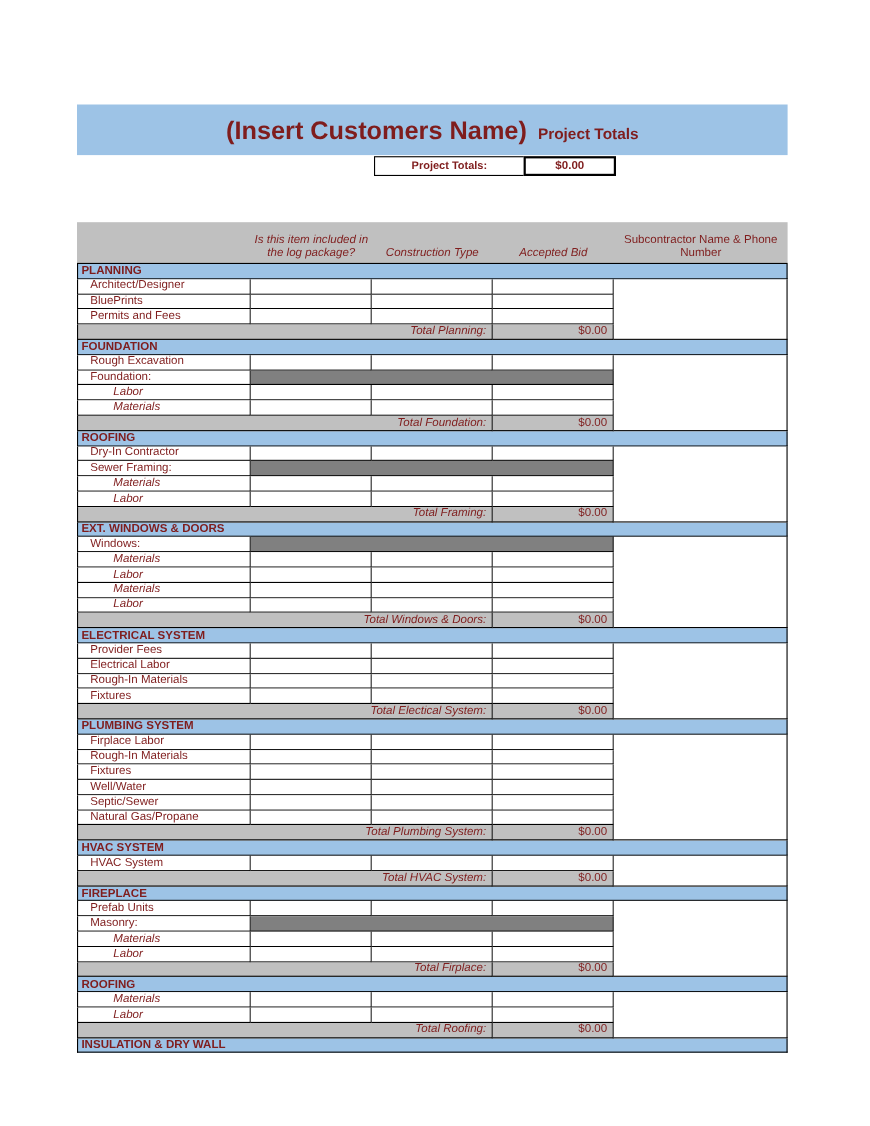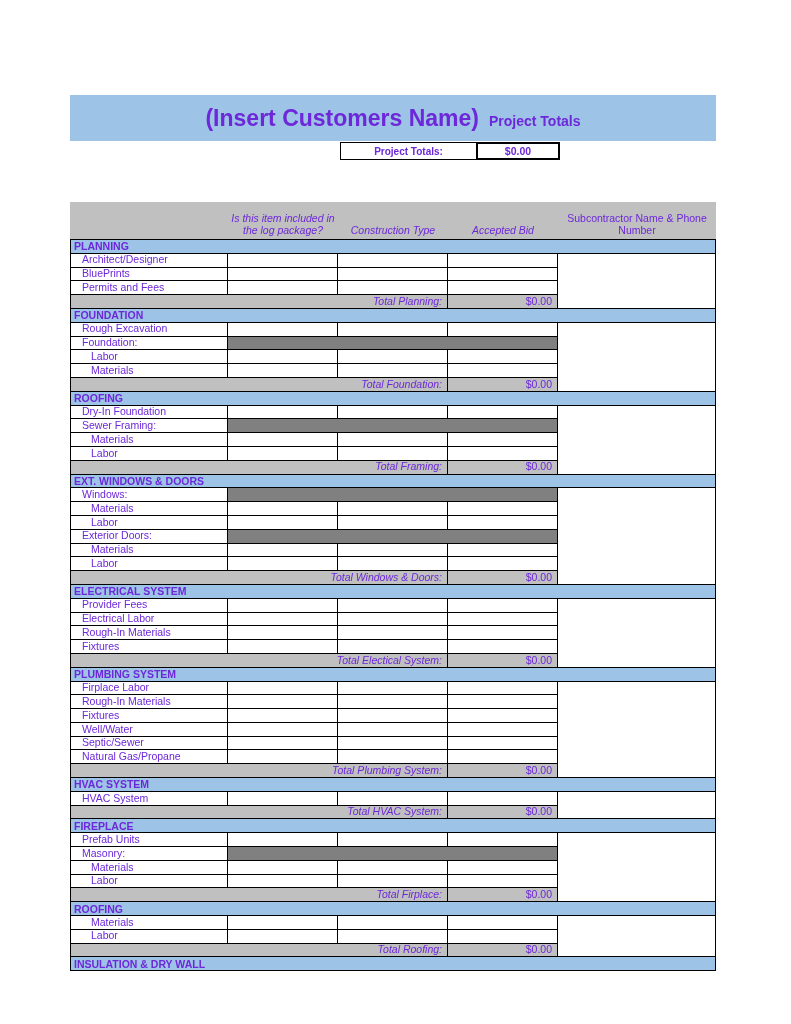--- a/index.html
+++ b/index.html
@@ -1,18 +1,18 @@
 <!DOCTYPE html>
 <html><head>
 <meta charset="utf-8">
 <style>
   html,body { margin:0; padding:0; background:#ffffff; }
   .page {
     position:relative; width:791px; height:1024px; background:#ffffff;
-    font-family:"Liberation Sans", sans-serif; color:#6d28d9; overflow:hidden;
+    font-family:"Liberation Sans", sans-serif; color:#7f1d1d; overflow:hidden;
   }
   .sheet { position:absolute; left:70px; top:95px; width:646px; }
 
   
   .banner {
     height:46px; background:#9dc3e6; display:flex; align-items:center;
     justify-content:center; gap:10px;
   }
   .banner-title { font-size:23px; font-weight:bold; letter-spacing:0; }
   .banner-sub { font-size:14px; font-weight:bold; padding-top:6px; }
@@ -56,21 +56,21 @@
   .sec-body { position:relative; }
   .rows { width:488px; }
   .row { display:flex; height:13.8px; }
   .cell {
     box-sizing:border-box; border-right:1px solid #000; border-bottom:1px solid #000;
     height:13.8px; font-size:10.5px; line-height:11.5px; display:flex;
     align-items:center; overflow:hidden; background:#fff;
   }
   .row .cell:first-child { border-left:1px solid #000; }
   .c1 { width:158px; padding-left:11px; }
-  .c1.sub { padding-left:20px; }
+  .c1.sub { padding-left:32px; font-style:italic; }
   .c2, .c3, .c4 { width:110px; }
   .dark { width:330px; background:#808080; }
   .total .tlabel {
     width:378px; justify-content:flex-end; padding-right:5px;
     font-style:italic; background:#c0c0c0;
   }
   .total .tvalue {
     width:110px; justify-content:flex-end; padding-right:5px; background:#c0c0c0;
   }
   .subcell {
@@ -169,21 +169,21 @@
         </div>
         <div class="subcell"></div>
       </div>
     </div>
 
     <div>
       <div class="sec-header">ROOFING</div>
       <div class="sec-body">
         <div class="rows">
           <div class="row">
-            <div class="cell c1">Dry-In Foundation</div>
+            <div class="cell c1">Dry-In Contractor</div>
             <div class="cell c2"></div>
             <div class="cell c3"></div>
             <div class="cell c4"></div>
           </div>
           <div class="row">
             <div class="cell c1">Sewer Framing:</div>
             <div class="cell dark"></div>
           </div>
           <div class="row">
             <div class="cell c1 sub">Materials</div>
@@ -220,24 +220,20 @@
             <div class="cell c3"></div>
             <div class="cell c4"></div>
           </div>
           <div class="row">
             <div class="cell c1 sub">Labor</div>
             <div class="cell c2"></div>
             <div class="cell c3"></div>
             <div class="cell c4"></div>
           </div>
           <div class="row">
-            <div class="cell c1">Exterior Doors:</div>
-            <div class="cell dark"></div>
-          </div>
-          <div class="row">
             <div class="cell c1 sub">Materials</div>
             <div class="cell c2"></div>
             <div class="cell c3"></div>
             <div class="cell c4"></div>
           </div>
           <div class="row">
             <div class="cell c1 sub">Labor</div>
             <div class="cell c2"></div>
             <div class="cell c3"></div>
             <div class="cell c4"></div>

